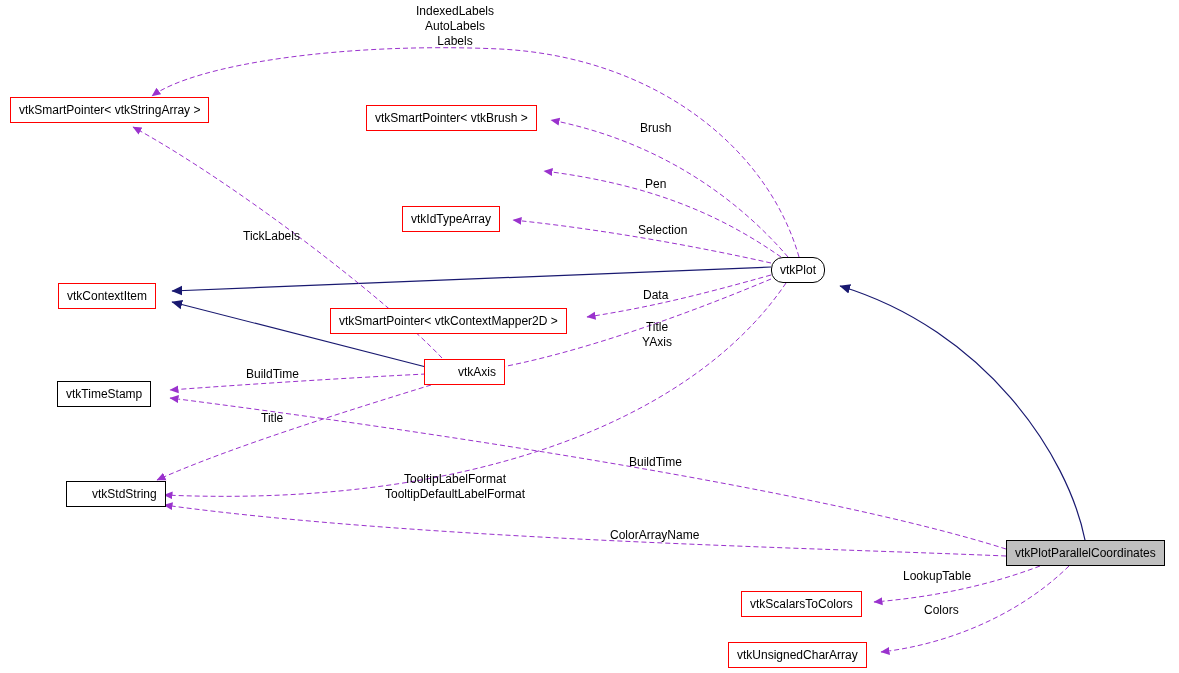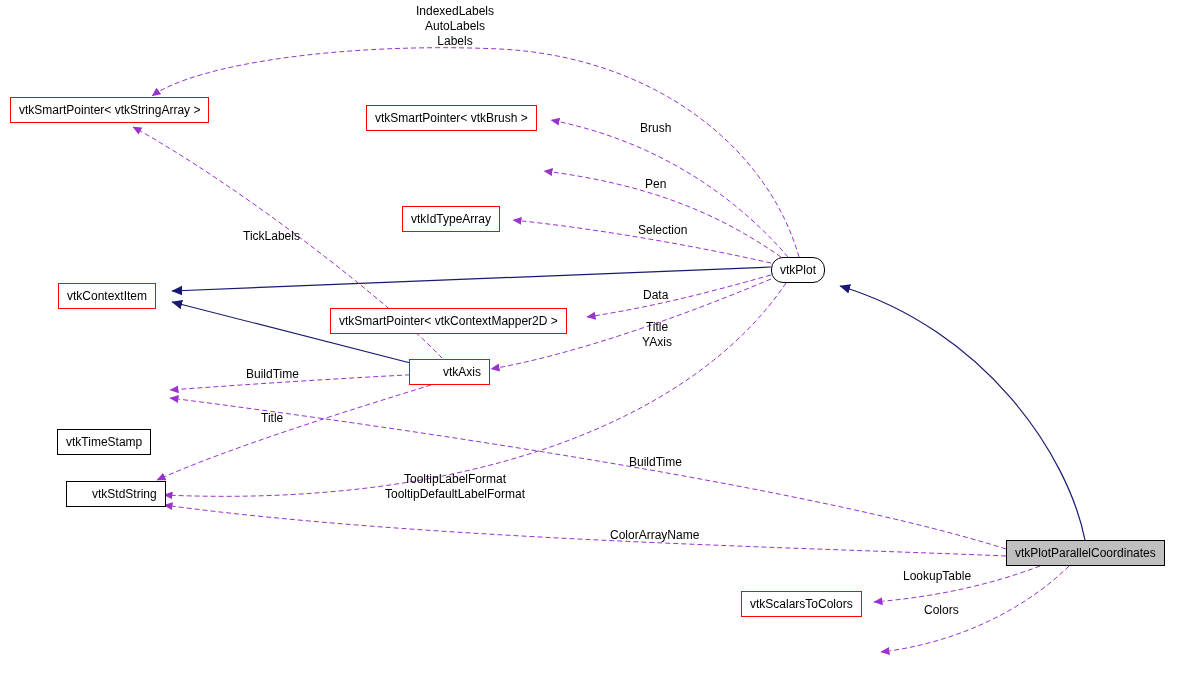--- a/index.html
+++ b/index.html
@@ -103,30 +103,31 @@
 
 
   <div class="node red" style="left:402px; top:206px;">vtkIdTypeArray</div>
 
   <div class="node" style="left:771px; top:257px;border-radius:12px;">vtkPlot</div>
 
   <div class="node red" style="left:58px; top:283px;">vtkContextItem</div>
 
   <div class="node red" style="left:330px; top:308px;">vtkSmartPointer&lt; vtkContextMapper2D &gt;</div>
 
-  <div class="node red" style="left:409px; top:359px;padding-left:33px;">vtkAxis</div>
+  <div class="node red" style="left:424px; top:359px;padding-left:33px;">vtkAxis</div>
 
-  <div class="node" style="left:57px; top:381px;margin-top:48px;">vtkTimeStamp</div>
+  <div class="node" style="left:57px; top:381px;">vtkTimeStamp</div>
 
   <div class="node" style="left:66px; top:481px;padding-left:25px;">vtkStdString</div>
 
   <div class="node main" style="left:1006px; top:540px;">vtkPlotParallelCoordinates</div>
 
   <div class="node red" style="left:741px; top:591px;">vtkScalarsToColors</div>
 
+  <div class="node red" style="left:728px; top:642px;">vtkUnsignedCharArray</div>
 
   <div class="elabel centered" style="left:455px; top:4px;">IndexedLabels
 AutoLabels
 Labels</div>
 
   <div class="elabel" style="left:640px; top:121px;">Brush</div>
 
   <div class="elabel" style="left:645px; top:177px;">Pen</div>
 
   <div class="elabel" style="left:638px; top:223px;">Selection</div>

